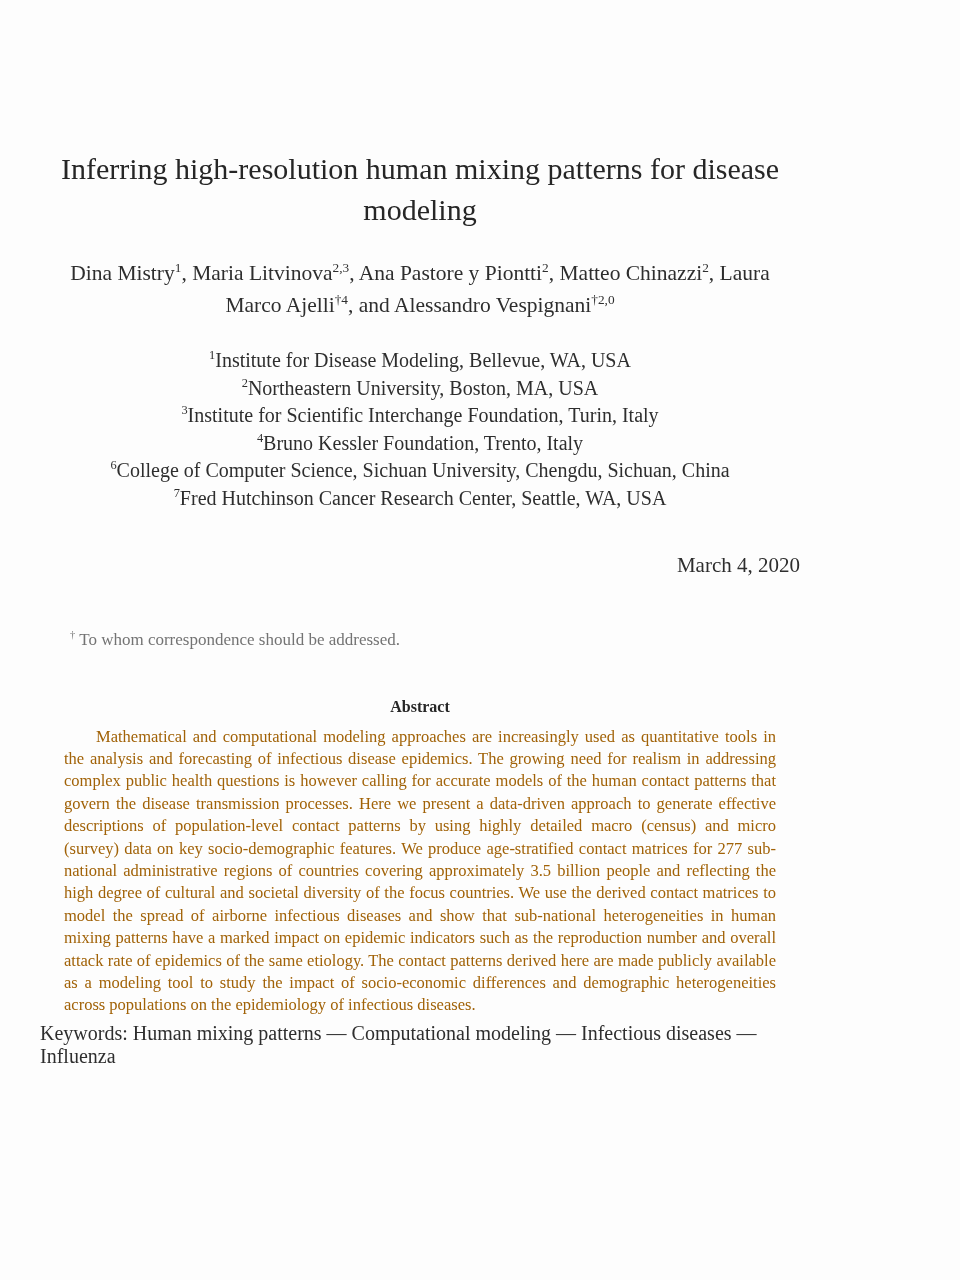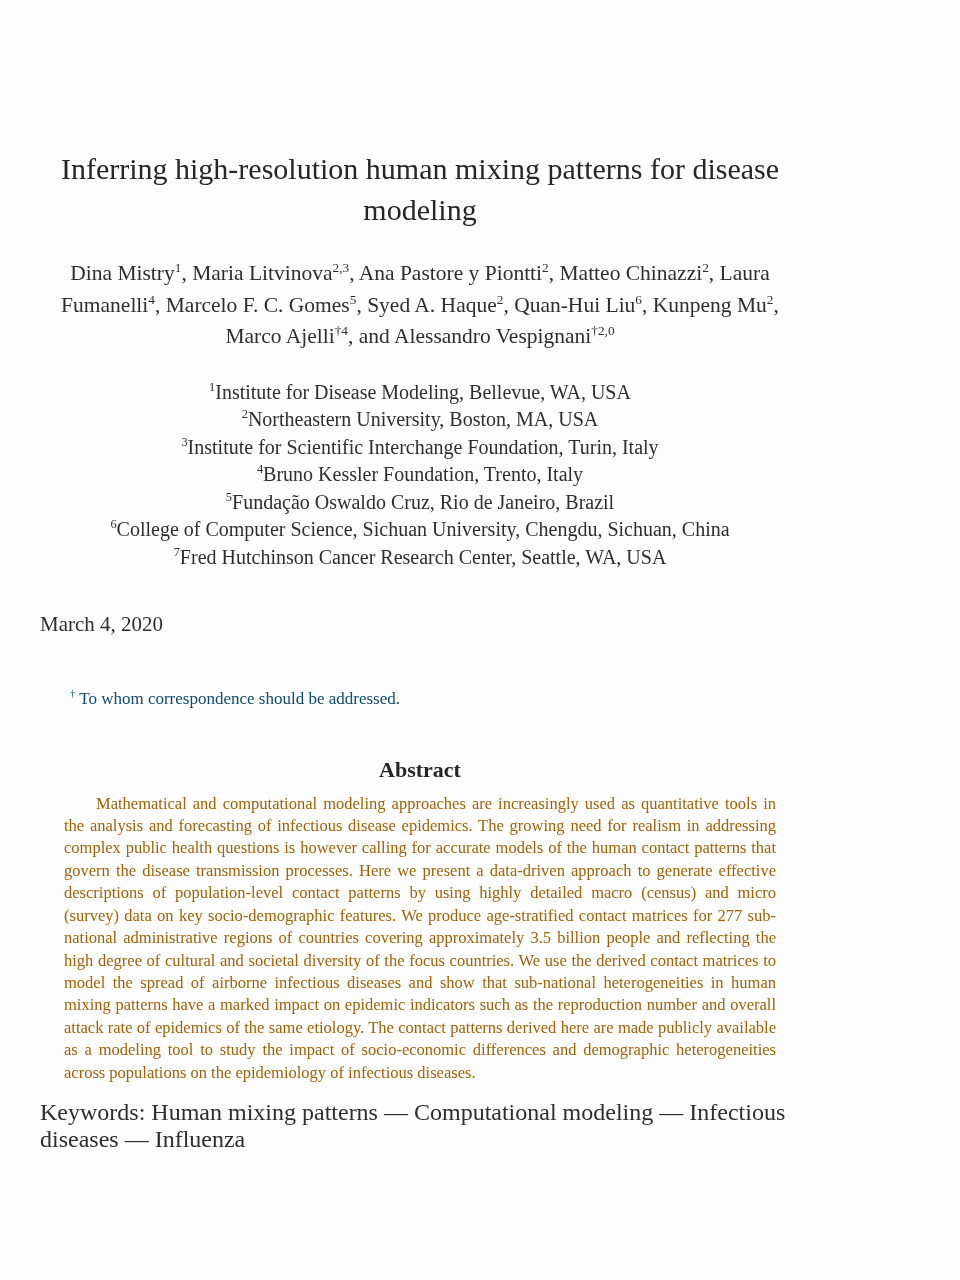--- a/index.html
+++ b/index.html
@@ -41,69 +41,67 @@
   }
   .affiliations {
     font-size: 20px;
     line-height: 27.6px;
     text-align: center;
     max-width: 815px;
     margin: 8px auto;
   }
   .date {
     font-size: 21px;
-    text-align: left;
+    text-align: right;
     margin-top: 40px;
   }
   .footnote {
     font-size: 17px;
     margin-top: 52px;
     margin-left: 30px;
-    color: #0c4a6e;
+    color: #737373;
   }
   .abstract-heading {
-    font-size: 22px;
+    font-size: 16px;
     font-weight: bold;
     text-align: center;
     margin-top: 48px;
     margin-bottom: 10px;
     color: #262626;
   }
   .abstract-body {
     font-size: 16.5px;
     line-height: 22.4px;
     text-align: justify;
     margin: 0 24px;
     text-indent: 32px;
     color: #a16207;
   }
   .keywords {
-    font-size: 24px;
-    margin-top: 15px;
+    font-size: 20px;
+    margin-top: 5px;
   }
 </style>
 </head>
 <body>
 
 <div class="page">
 
   <h1 class="title">Inferring high-resolution human mixing patterns for disease modeling</h1>
 
   <div class="authors">
       <div>Dina Mistry<sup>1</sup>, Maria Litvinova<sup>2,3</sup>, Ana Pastore y Piontti<sup>2</sup>, Matteo Chinazzi<sup>2</sup>, Laura</div>
-      <div>Fumanelli<sup>4</sup>, Marcelo F. C. Gomes<sup>5</sup>, Syed A. Haque<sup>2</sup>, Quan-Hui Liu<sup>6</sup>, Kunpeng Mu<sup>2</sup>,</div>
       <div>Marco Ajelli<sup>†4</sup>, and Alessandro Vespignani<sup>†2,0</sup></div>
     </div>
 
   <div class="affiliations">
       <div><sup>1</sup>Institute for Disease Modeling, Bellevue, WA, USA</div>
       <div><sup>2</sup>Northeastern University, Boston, MA, USA</div>
       <div><sup>3</sup>Institute for Scientific Interchange Foundation, Turin, Italy</div>
       <div><sup>4</sup>Bruno Kessler Foundation, Trento, Italy</div>
-      <div><sup>5</sup>Fundação Oswaldo Cruz, Rio de Janeiro, Brazil</div>
       <div><sup>6</sup>College of Computer Science, Sichuan University, Chengdu, Sichuan, China</div>
       <div><sup>7</sup>Fred Hutchinson Cancer Research Center, Seattle, WA, USA</div>
     </div>
 
   <div class="date">March 4, 2020</div>
 
   <div class="footnote"><sup>†</sup> <span>To whom correspondence should be addressed.</span></div>
 
   <div>
     <div class="abstract-heading">Abstract</div>

